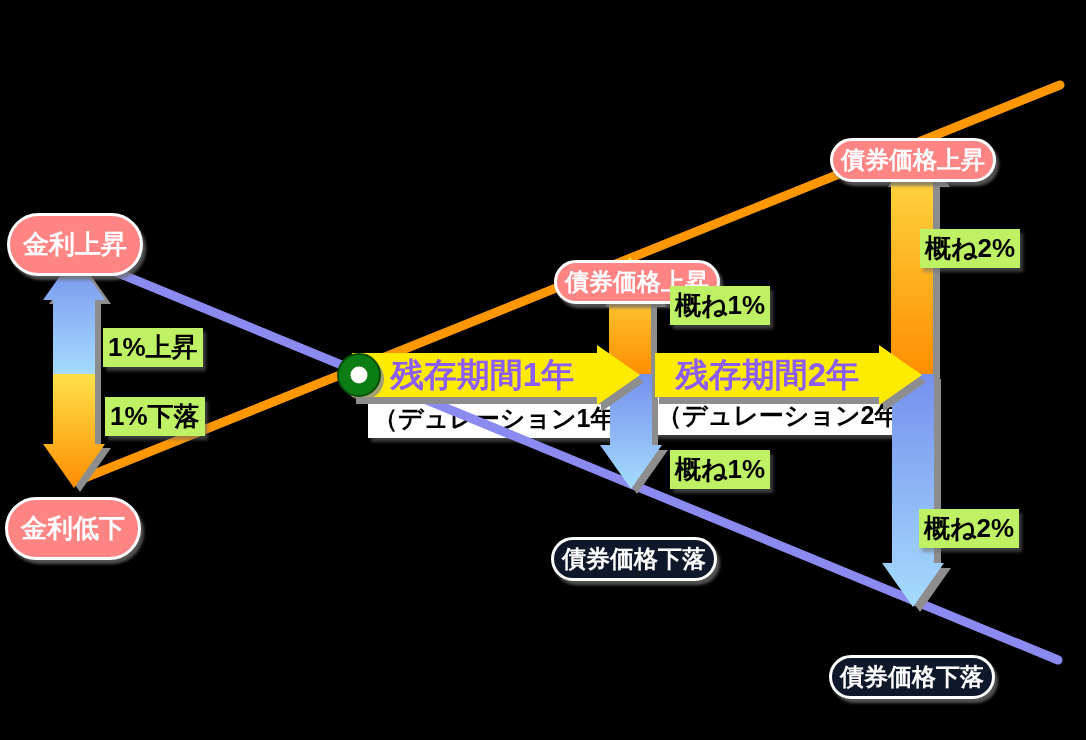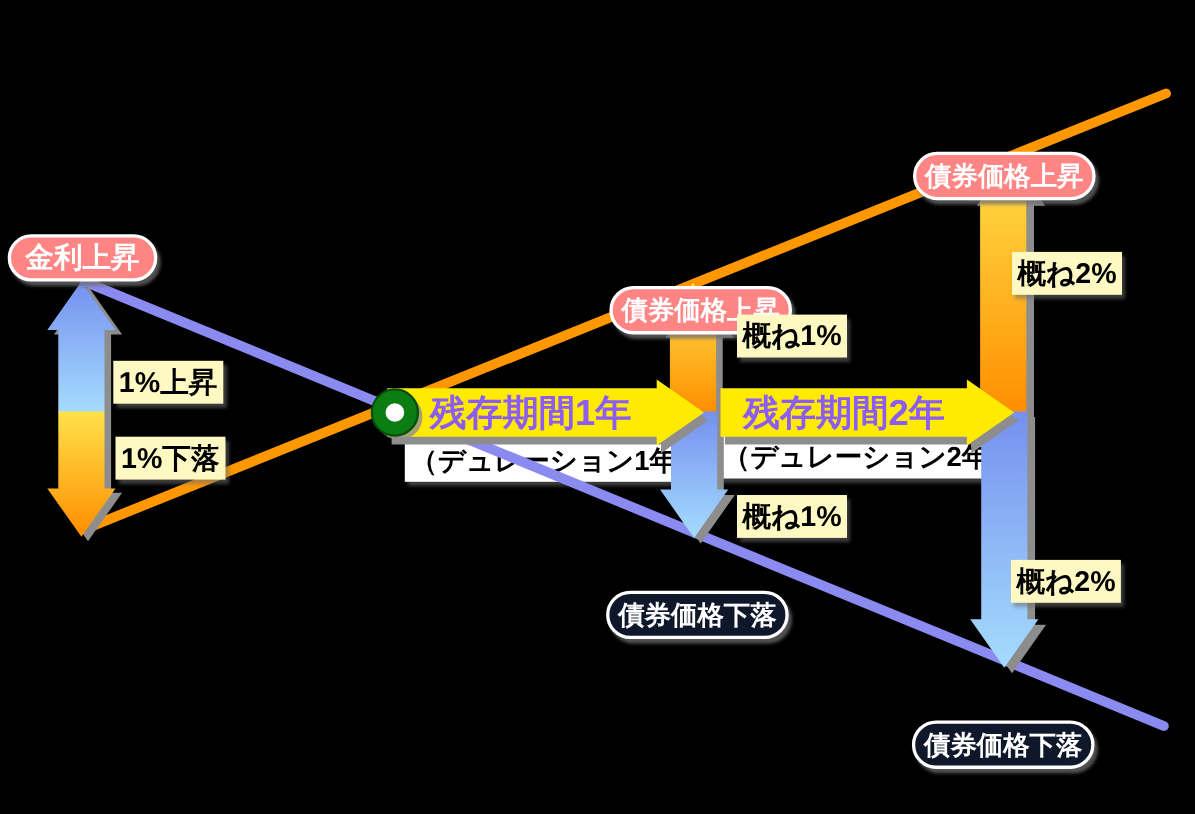--- a/index.html
+++ b/index.html
@@ -8,24 +8,24 @@
     font-family:"Liberation Sans","DejaVu Sans",sans-serif;font-weight:bold;
   }
   .stage svg{position:absolute;left:0;top:0;z-index:2;}
   .pill{
     position:absolute;z-index:3;border:3px solid #fff;border-radius:40px;
     color:#fff;white-space:nowrap;text-align:center;
     box-shadow:3px 4px 3px rgba(110,110,110,.75);
   }
   .pill.pink{background:#ff8585;}
   .pill.purple{background:#0f172a;}
-  .pill.big{font-size:26px;padding:1px 13px;}
+  .pill.big{font-size:26px;padding:11px 13px;}
   .pill.small{font-size:24px;padding:3px 8px;margin-top:44px;}
   .wlabel{
-    position:absolute;z-index:3;background:#fef9c3;color:#000;font-size:26px;
+    position:absolute;z-index:3;background:#bef264;color:#000;font-size:26px;
     padding:2px 5px;white-space:nowrap;box-shadow:3px 4px 3px rgba(110,110,110,.55);
   }
   .sublabel{
     position:absolute;z-index:1;background:#fff;color:#000;font-size:25px;
     padding:3px 5px;white-space:nowrap;box-shadow:3px 4px 3px rgba(110,110,110,.55);
   }
   .atext{
     position:absolute;z-index:3;color:#8b5cf6;font-size:33px;letter-spacing:0px;
     display:flex;align-items:center;justify-content:center;white-space:nowrap;
   }
@@ -97,20 +97,21 @@
       <circle cx="363" cy="379" r="21" fill="#8d8d8d" opacity="0.8"></circle>
       <circle cx="359" cy="375" r="21" fill="#0c7d12" stroke="#064d06" stroke-width="2"></circle>
       <circle cx="359" cy="375" r="8.5" fill="#ffffff"></circle>
     </g>
   </svg>
 
   <div class="atext" style="left:370px;top:352px;width:225px;height:46px;">残存期間1年</div>
   <div class="atext" style="left:660px;top:352px;width:215px;height:46px;">残存期間2年</div>
 
   <div class="pill pink big" style="left:7px;top:213px;">金利上昇</div>
+  <div class="pill pink big" style="left:5px;top:497px;">金利低下</div>
   <div class="pill pink small" style="left:554px;top:216px;">債券価格上昇</div>
   <div class="pill purple small" style="left:551px;top:493px;">債券価格下落</div>
   <div class="pill pink small" style="left:830px;top:94px;">債券価格上昇</div>
   <div class="pill purple small" style="left:829px;top:611px;">債券価格下落</div>
 
   <div class="wlabel" style="left:103px;top:328px;">1%上昇</div>
   <div class="wlabel" style="left:105px;top:397px;text-align:center;">1%下落</div>
   <div class="wlabel" style="left:670px;top:286px;">概ね1%</div>
   <div class="wlabel" style="left:670px;top:450px;">概ね1%</div>
   <div class="wlabel" style="left:920px;top:229px;">概ね2%</div>

